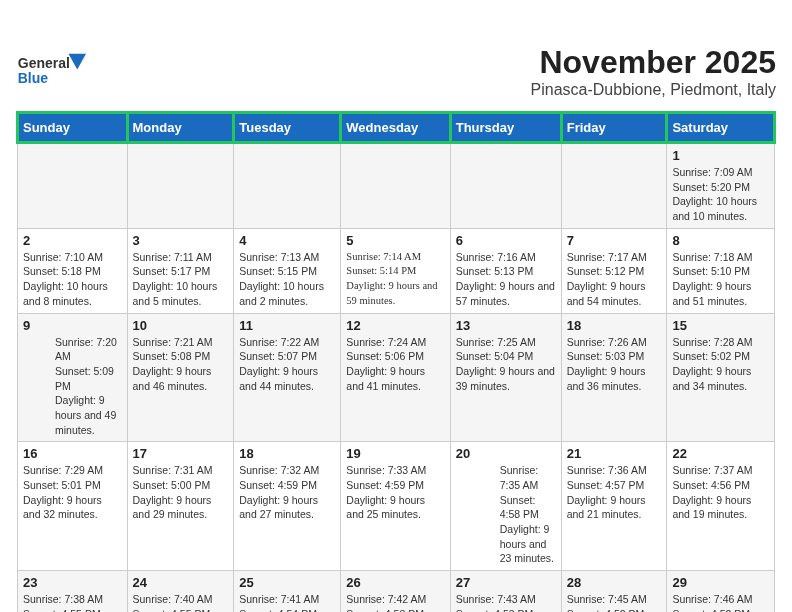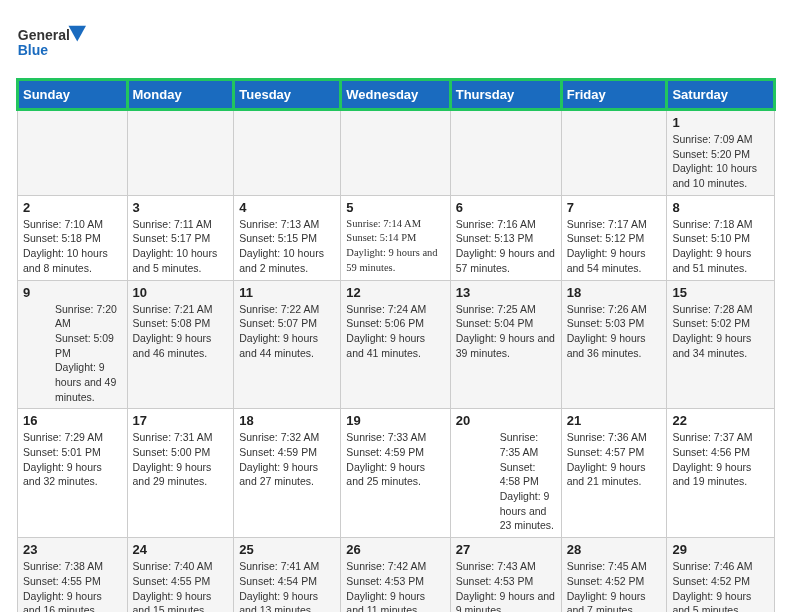--- a/index.html
+++ b/index.html
@@ -8,20 +8,21 @@
       background: #fff;
       width: 792px;
       min-height: 612px;
       padding: 16px;
     }
     .header-area {
       display: flex;
       justify-content: space-between;
       align-items: flex-start;
       margin-bottom: 12px;
+      margin-top: 28px;
     }
     .logo-wrapper {
       display: flex;
       align-items: center;
       gap: 4px;
     }
     .title-area {
       text-align: right;
     }
     .month-title {
@@ -87,20 +88,22 @@
 <div class="header-area">
   <div class="logo-wrapper">
     <svg class="logo-svg" viewBox="0 0 80 55">
 
       <text x="2" y="26" font-size="16" font-weight="bold" fill="#333" font-family="Arial">General</text>
       <text x="2" y="44" font-size="16" font-weight="bold" fill="#1a6bbf" font-family="Arial">Blue</text>
       <polygon points="60,10 80,10 70,28" fill="#1a6bbf"></polygon>
     </svg>
   </div>
   <div class="title-area">
+    <div class="month-title">November 2025</div>
+    <div class="location-title">Pinasca-Dubbione, Piedmont, Italy</div>
   </div>
 </div>
 
 <table>
   <thead>
     <tr>
     <th>Sunday</th>
         <th>Monday</th>
         <th>Tuesday</th>
         <th>Wednesday</th>

